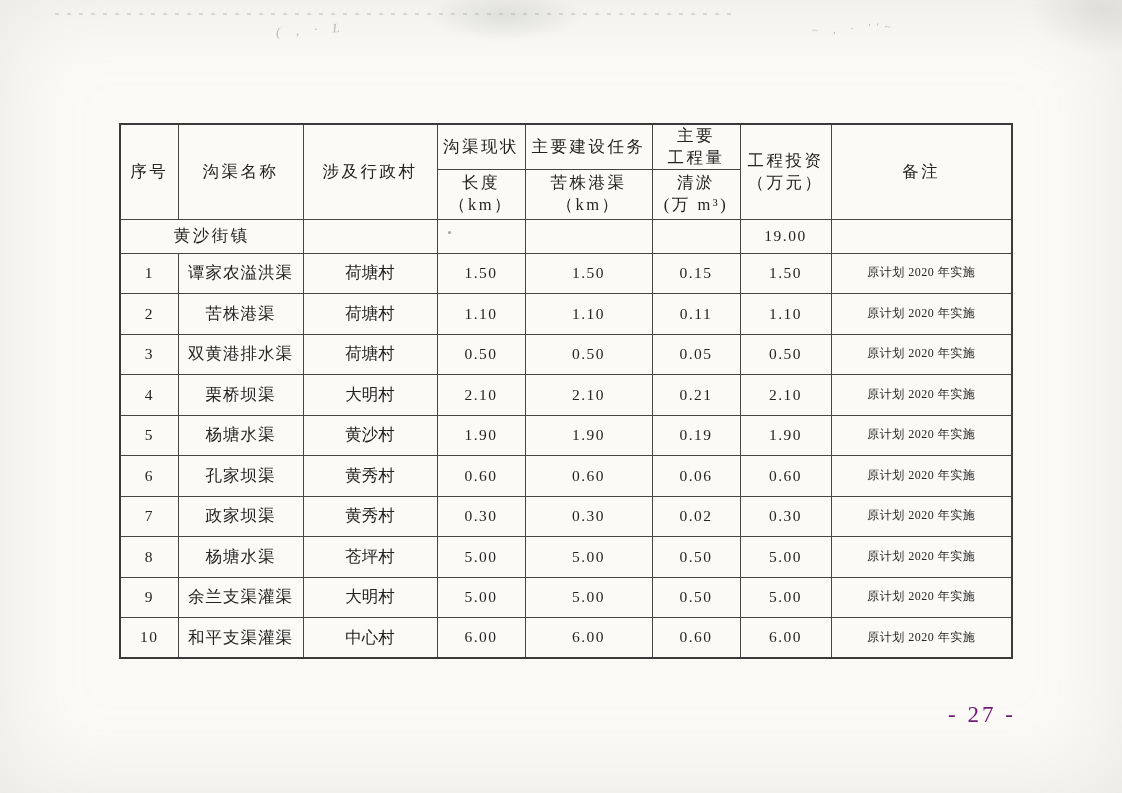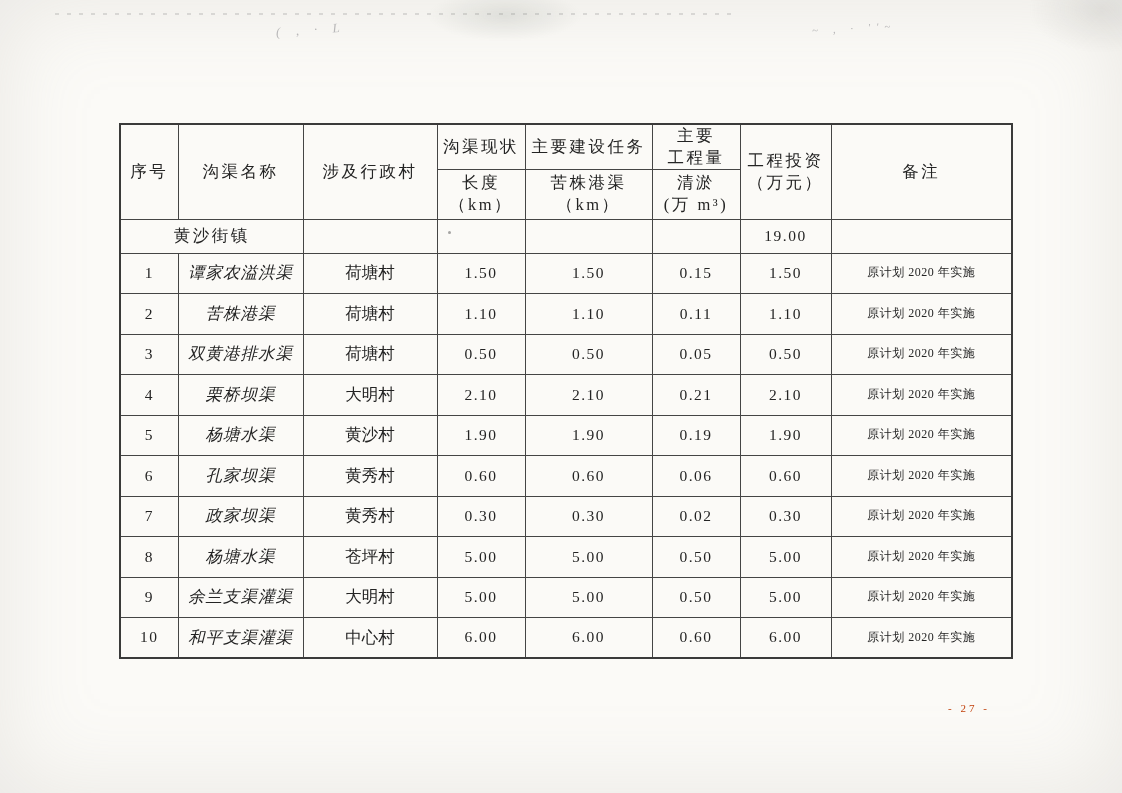--- a/index.html
+++ b/index.html
@@ -59,26 +59,26 @@
   thead tr.hrow-bottom{height:50px;}
   thead th{letter-spacing:2.5px;}
   tbody tr{height:40.5px;}
   tbody tr.town-row{height:34px;}
   td.town-name{letter-spacing:2.5px;}
   td.num{
     font-size:15.5px;letter-spacing:1.5px;
     font-family:"Liberation Serif","DejaVu Serif",serif;
     margin-top:6px;
   }
-  td.cname{letter-spacing:1px;font-style:italic;}
+  td.cname{letter-spacing:1px;}
   td.remark{font-size:12px;letter-spacing:.5px;}
   
   .page-number{
     position:absolute;left:948px;top:702px;
-    font-size:11px;letter-spacing:3px;color:#c2410c;
+    font-size:23px;letter-spacing:3px;color:#701a75;
     font-family:"Liberation Serif","DejaVu Serif",serif;
   }
 </style>
 </head>
 <body>
 
 <div class="page">
 
   <div class="art art-dotline"></div>
   <div class="art art-blob-center"></div>

